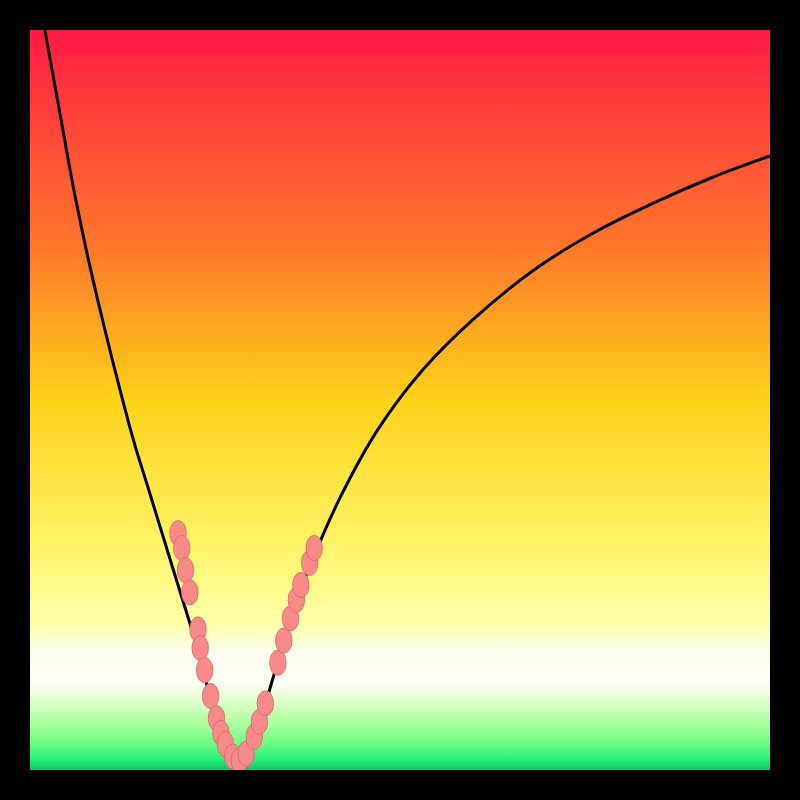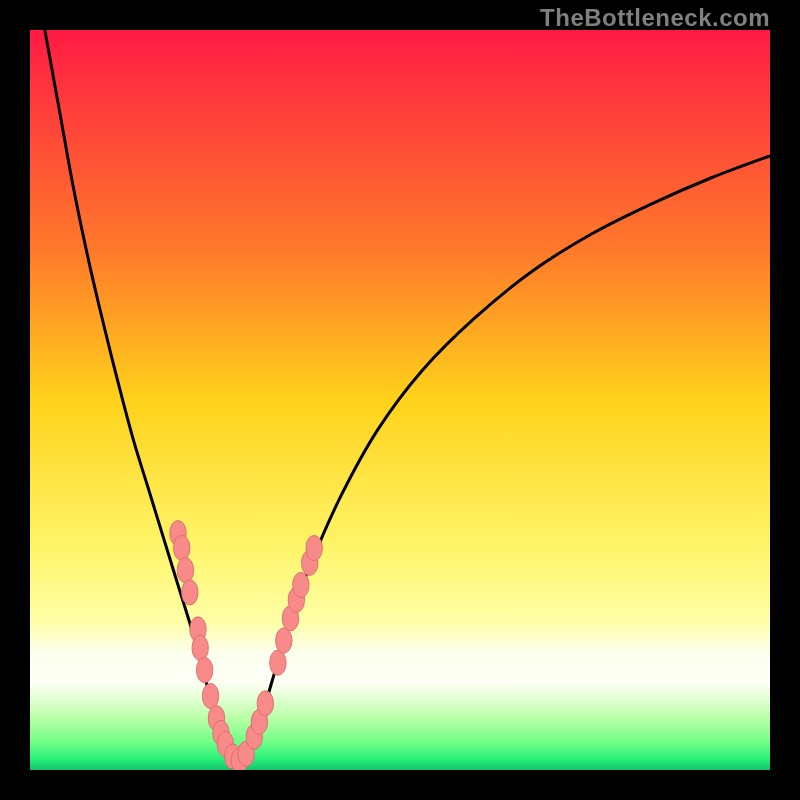--- a/index.html
+++ b/index.html
@@ -98,14 +98,13 @@
           <rect x="32.4" y="83.8" width="2.2" height="3.4" rx="1.1" ry="1.6" fill="#f88a8a" stroke="#d86a6a" stroke-width="0.12"></rect>
           <rect x="33.199999999999996" y="80.8" width="2.2" height="3.4" rx="1.1" ry="1.6" fill="#f88a8a" stroke="#d86a6a" stroke-width="0.12"></rect>
           <rect x="34.1" y="77.8" width="2.2" height="3.4" rx="1.1" ry="1.6" fill="#f88a8a" stroke="#d86a6a" stroke-width="0.12"></rect>
           <rect x="34.9" y="75.3" width="2.2" height="3.4" rx="1.1" ry="1.6" fill="#f88a8a" stroke="#d86a6a" stroke-width="0.12"></rect>
           <rect x="35.5" y="73.3" width="2.2" height="3.4" rx="1.1" ry="1.6" fill="#f88a8a" stroke="#d86a6a" stroke-width="0.12"></rect>
           <rect x="36.699999999999996" y="70.3" width="2.2" height="3.4" rx="1.1" ry="1.6" fill="#f88a8a" stroke="#d86a6a" stroke-width="0.12"></rect>
           <rect x="37.3" y="68.3" width="2.2" height="3.4" rx="1.1" ry="1.6" fill="#f88a8a" stroke="#d86a6a" stroke-width="0.12"></rect>
         </g>
     </svg>
   </div>
-  <div class="watermark">TheBottleneck.com</div>
 </div>
 
 </body></html>

